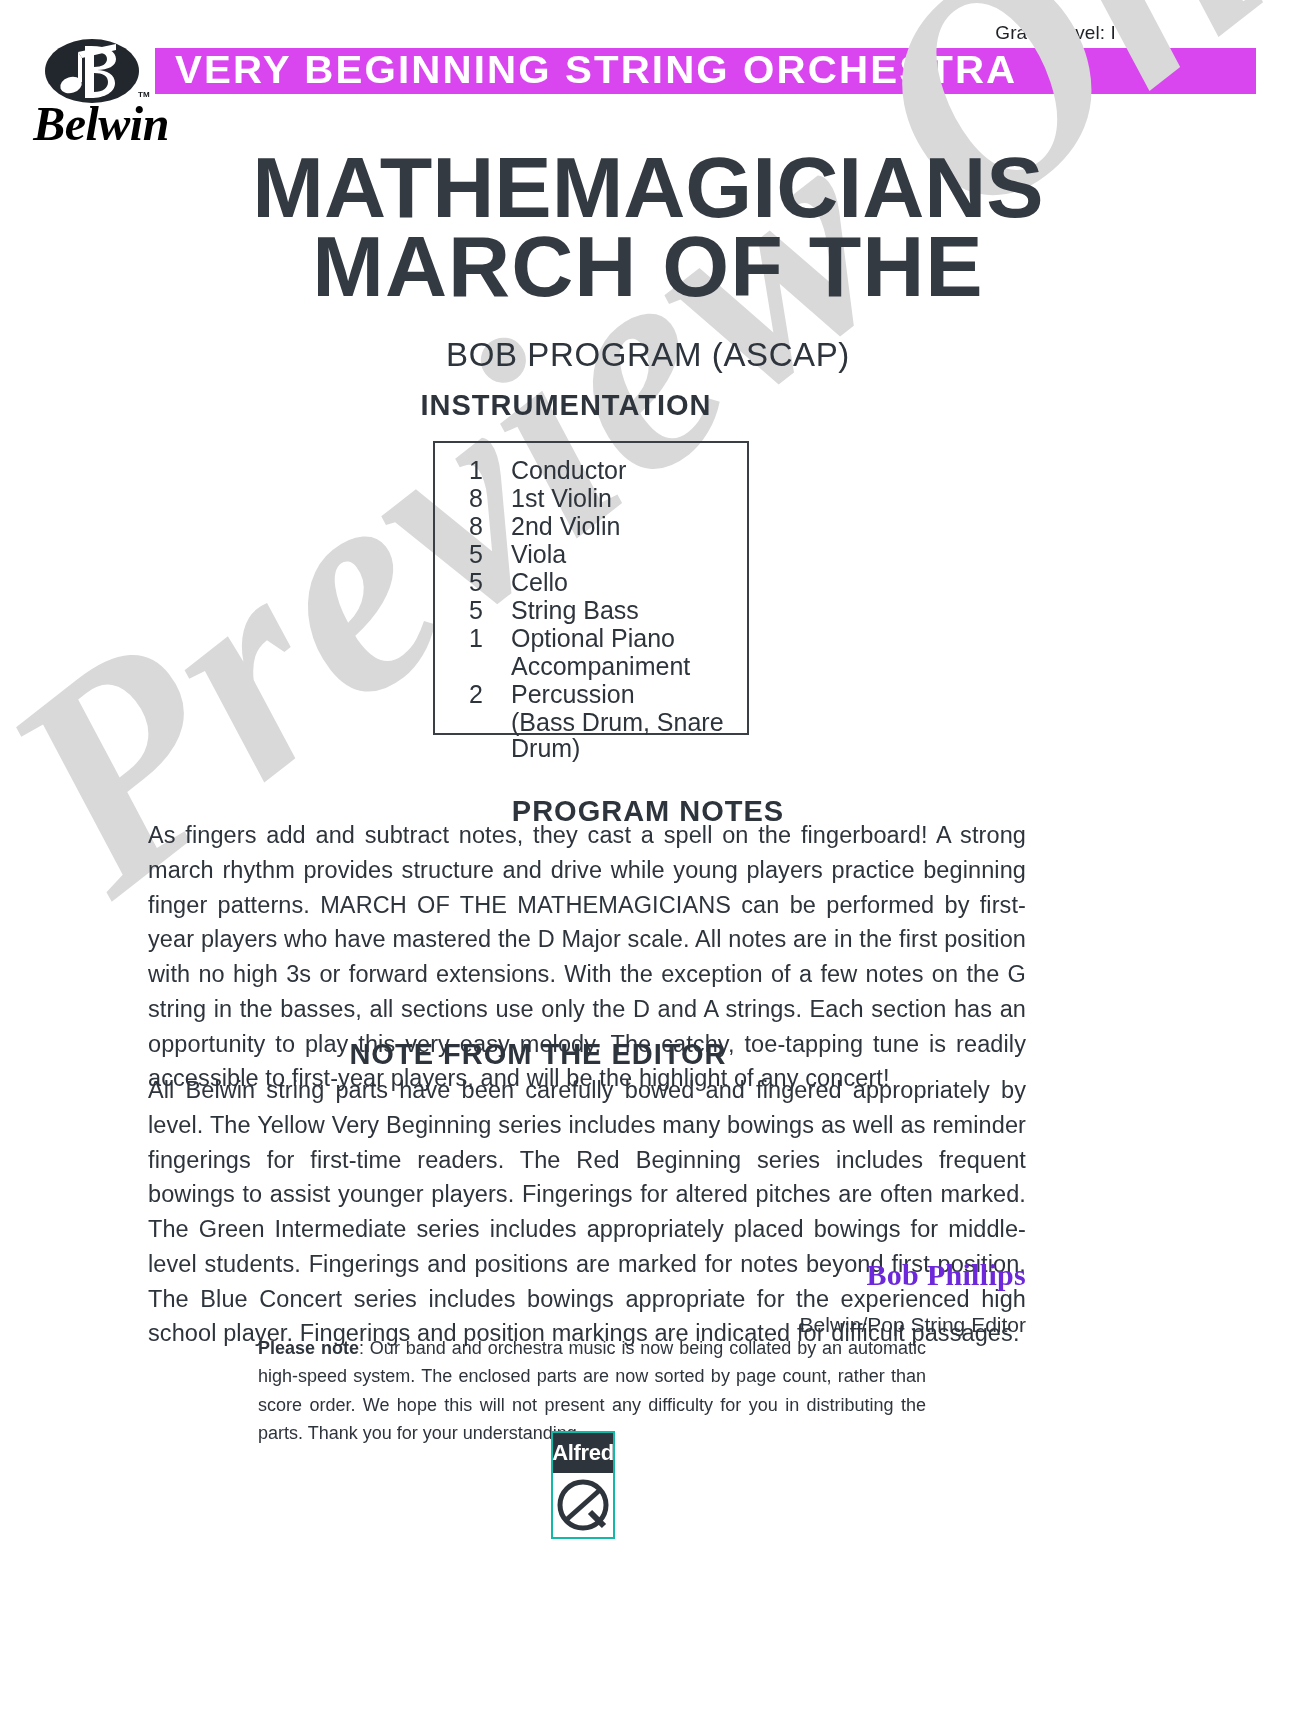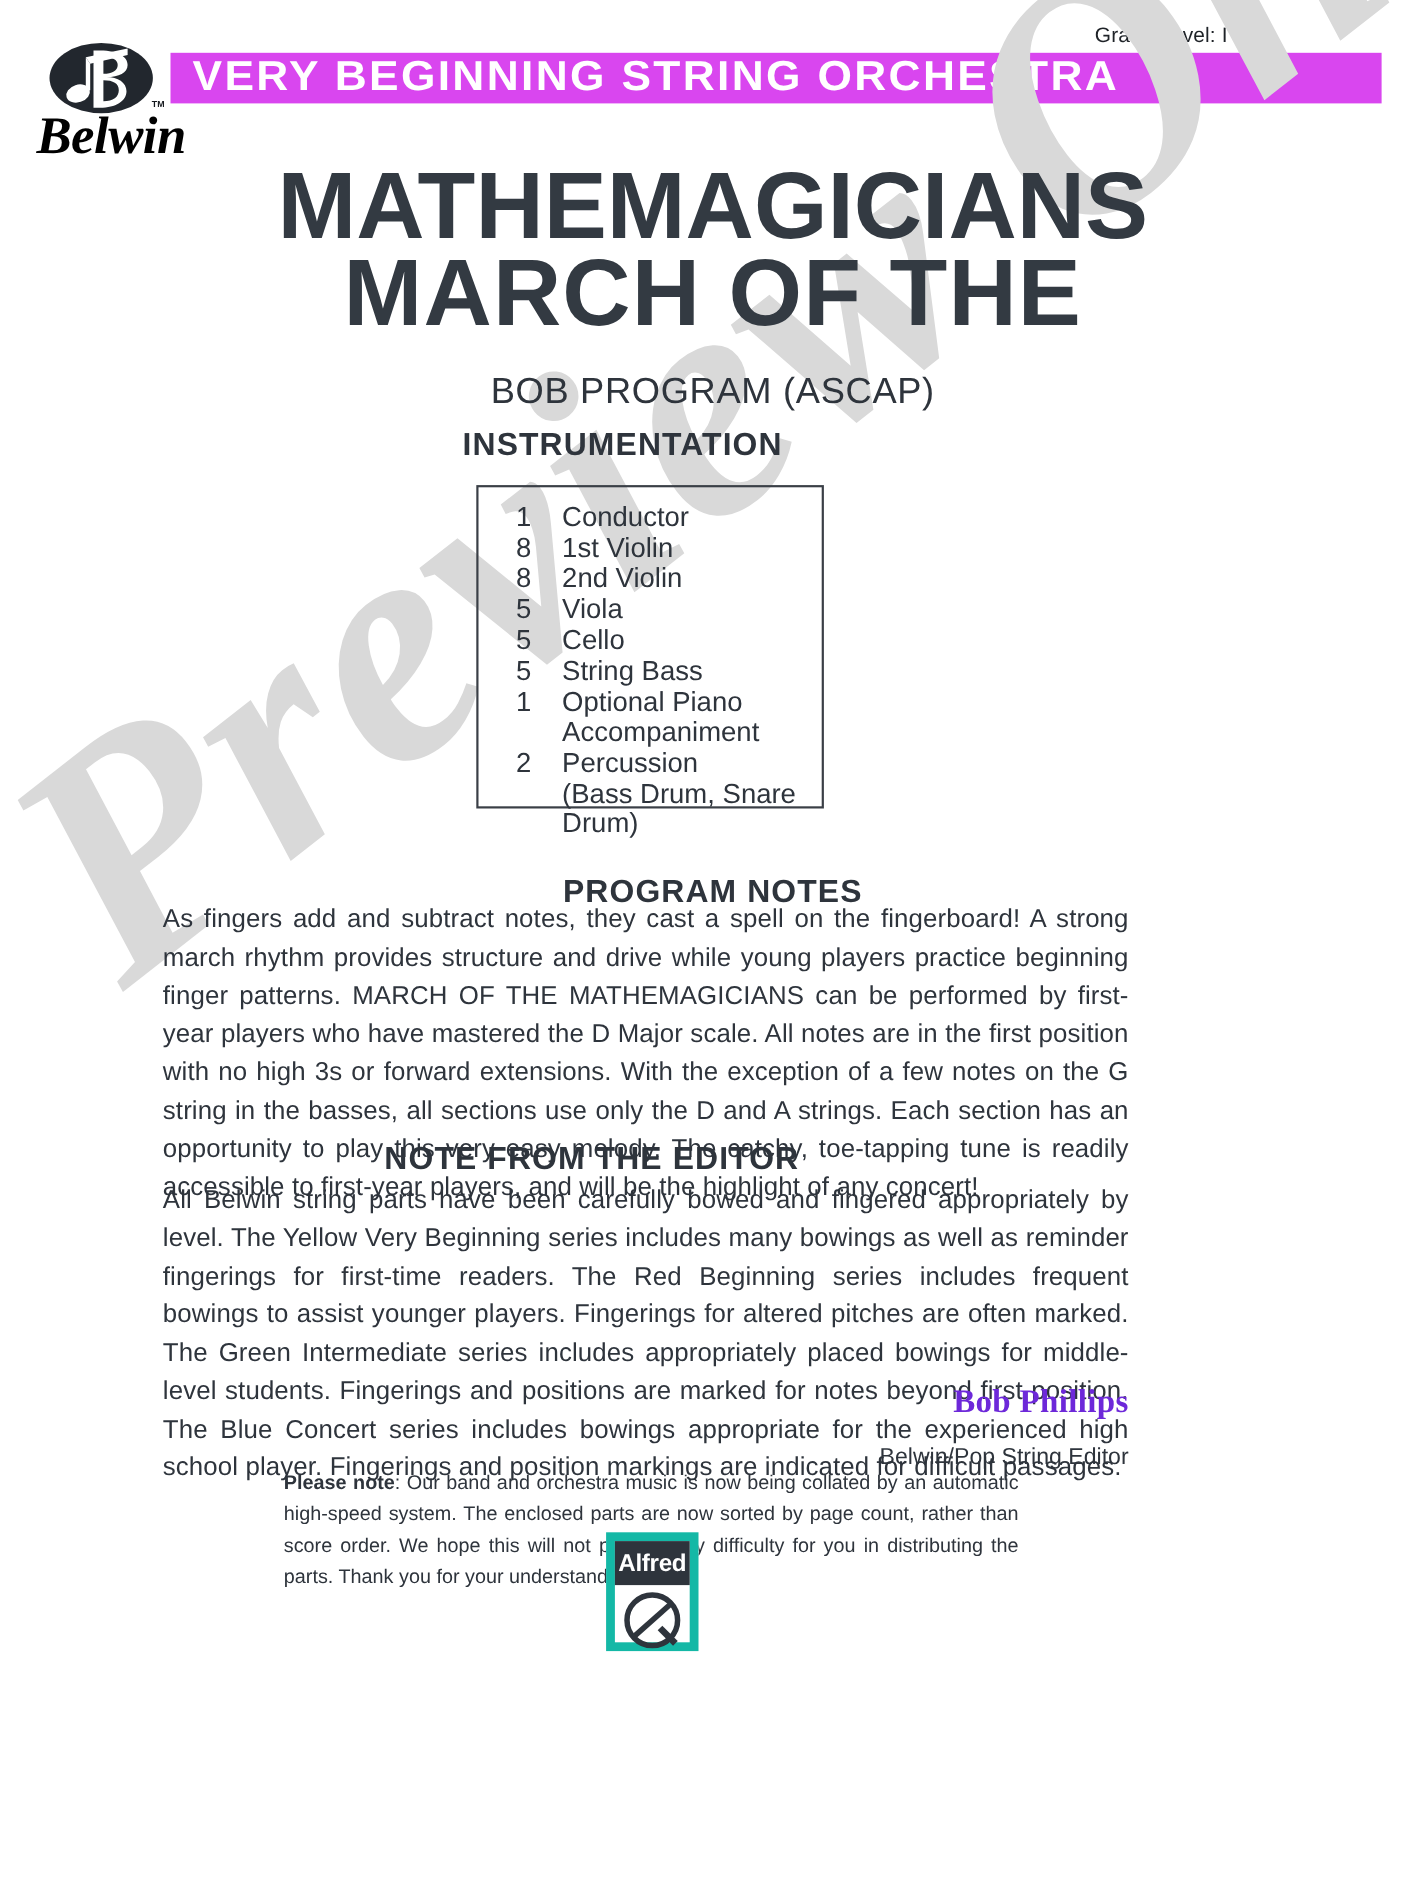--- a/index.html
+++ b/index.html
@@ -258,24 +258,24 @@
     text-align: justify;
     color: #2e343c;
     z-index: 6;
   }
   .please-note b { font-weight: 700; }
 
   
   .alfred-logo {
     position: absolute;
     left: 551px;
-    top: 1393px;
-    width: 84px;
+    top: 1431px;
+    width: 64px;
     height: 108px;
-    border: 8px solid #14b8a6;
+    border: 2px solid #14b8a6;
     box-sizing: border-box;
     z-index: 6;
     background: #ffffff;
   }
   .alfred-top {
     height: 40px;
     background: #2e343c;
     color: #ffffff;
     font-family: "Liberation Sans", sans-serif;
     font-weight: 700;

